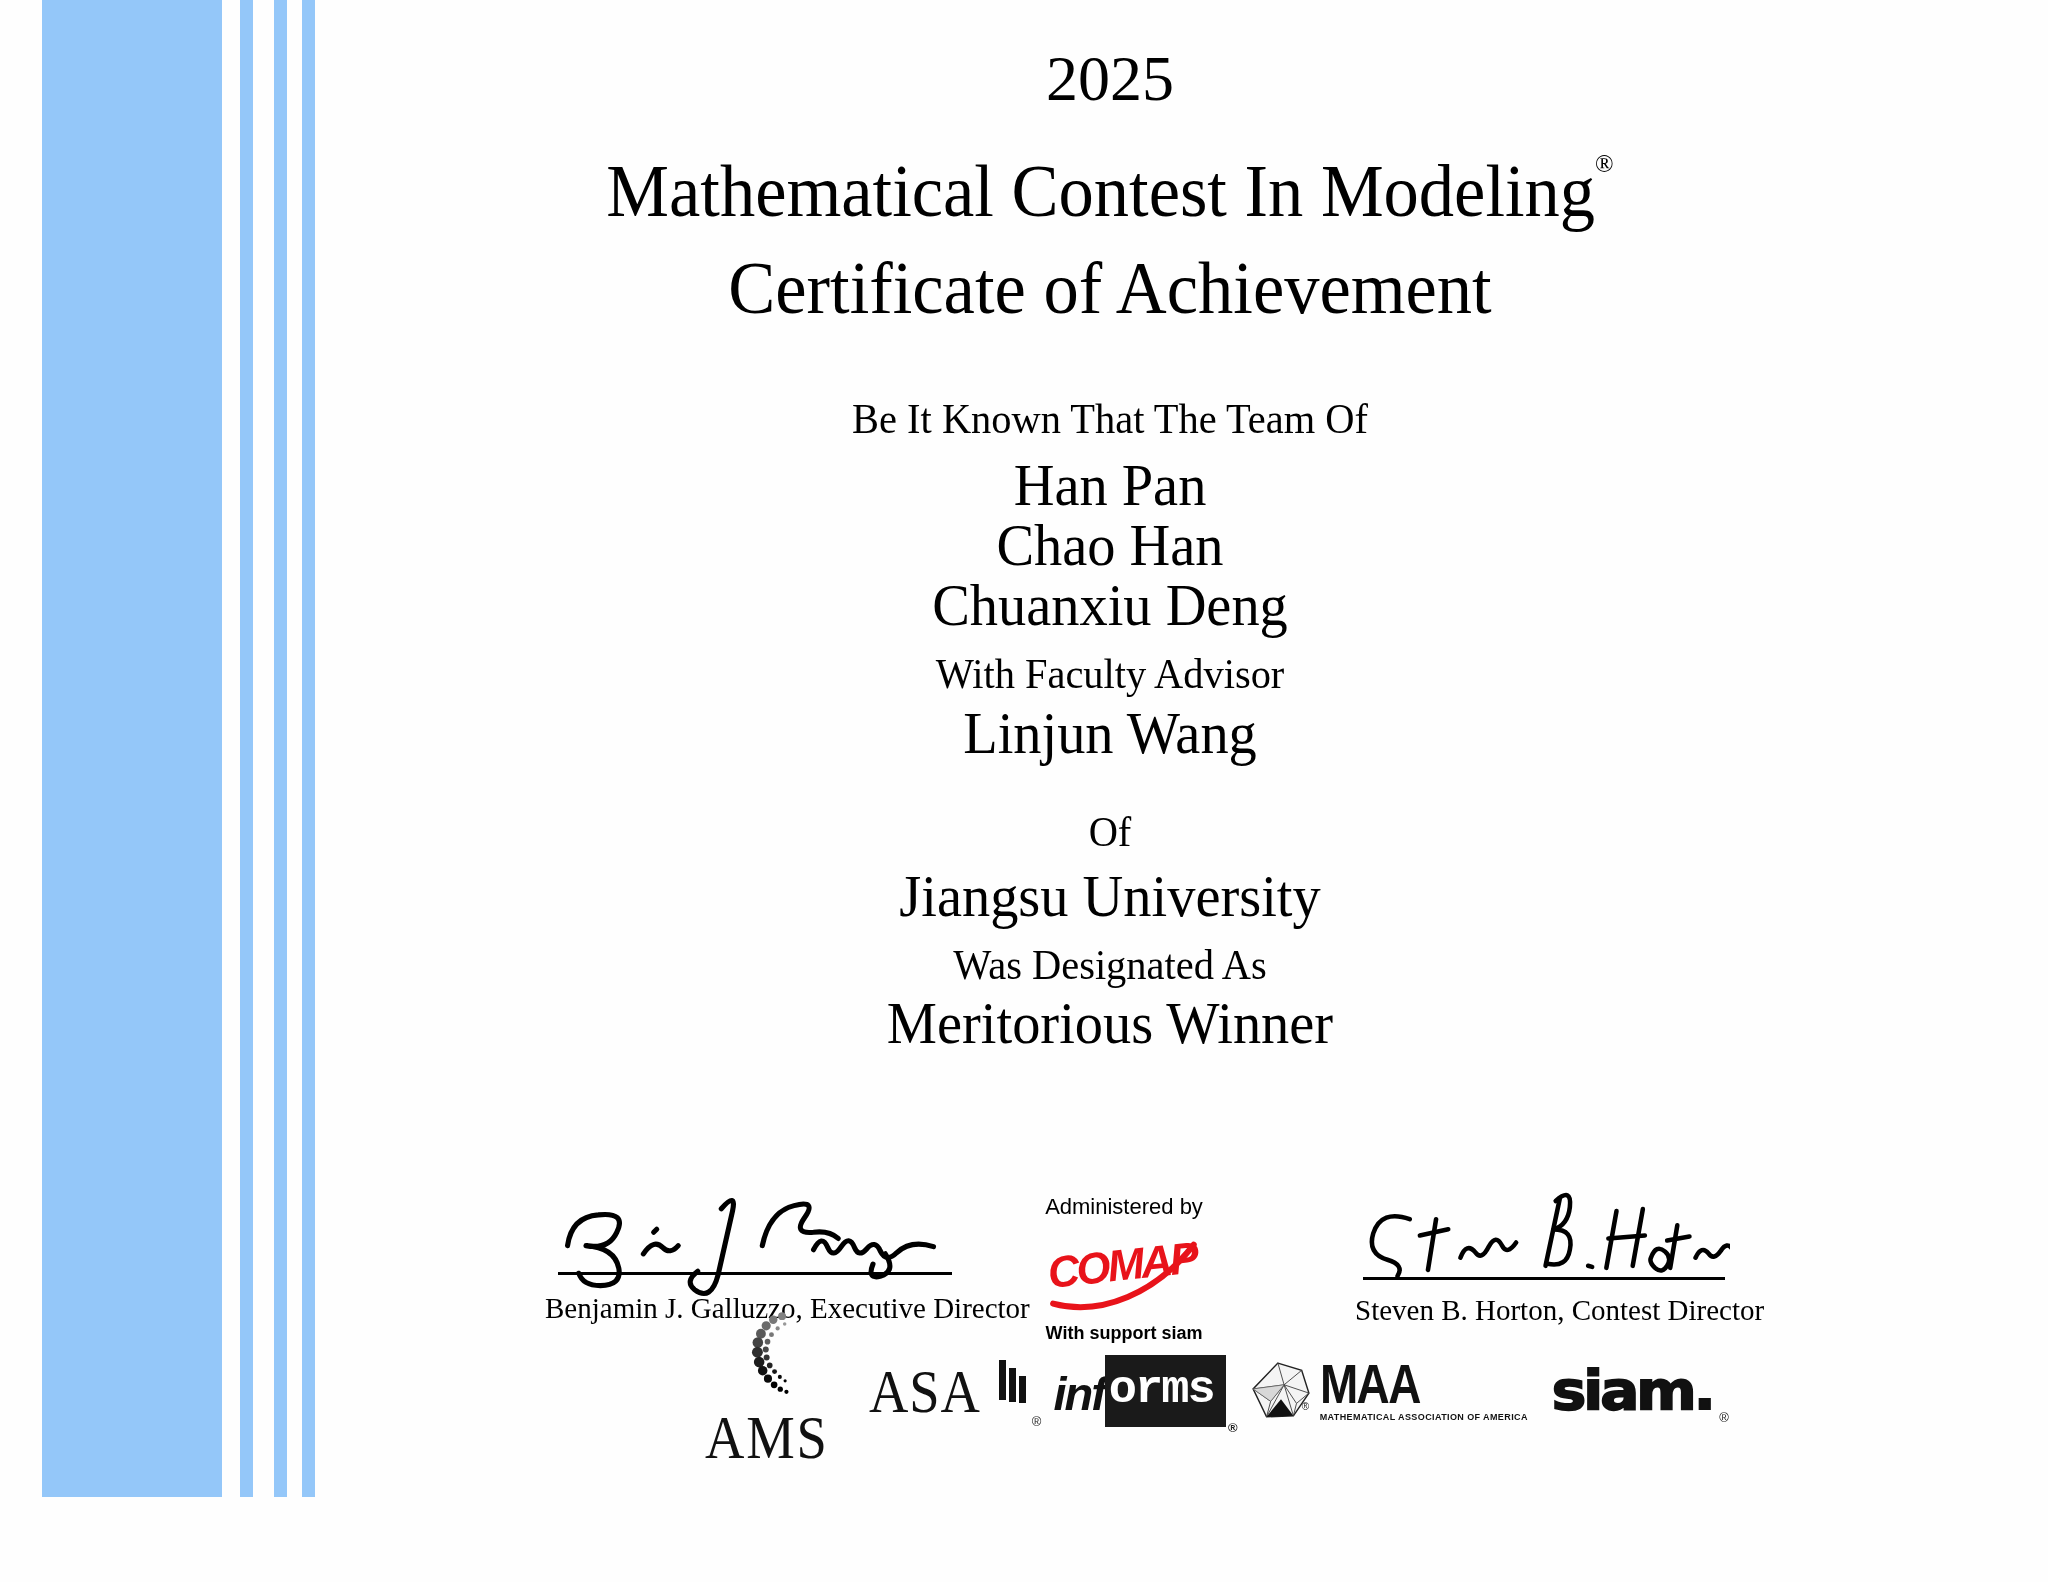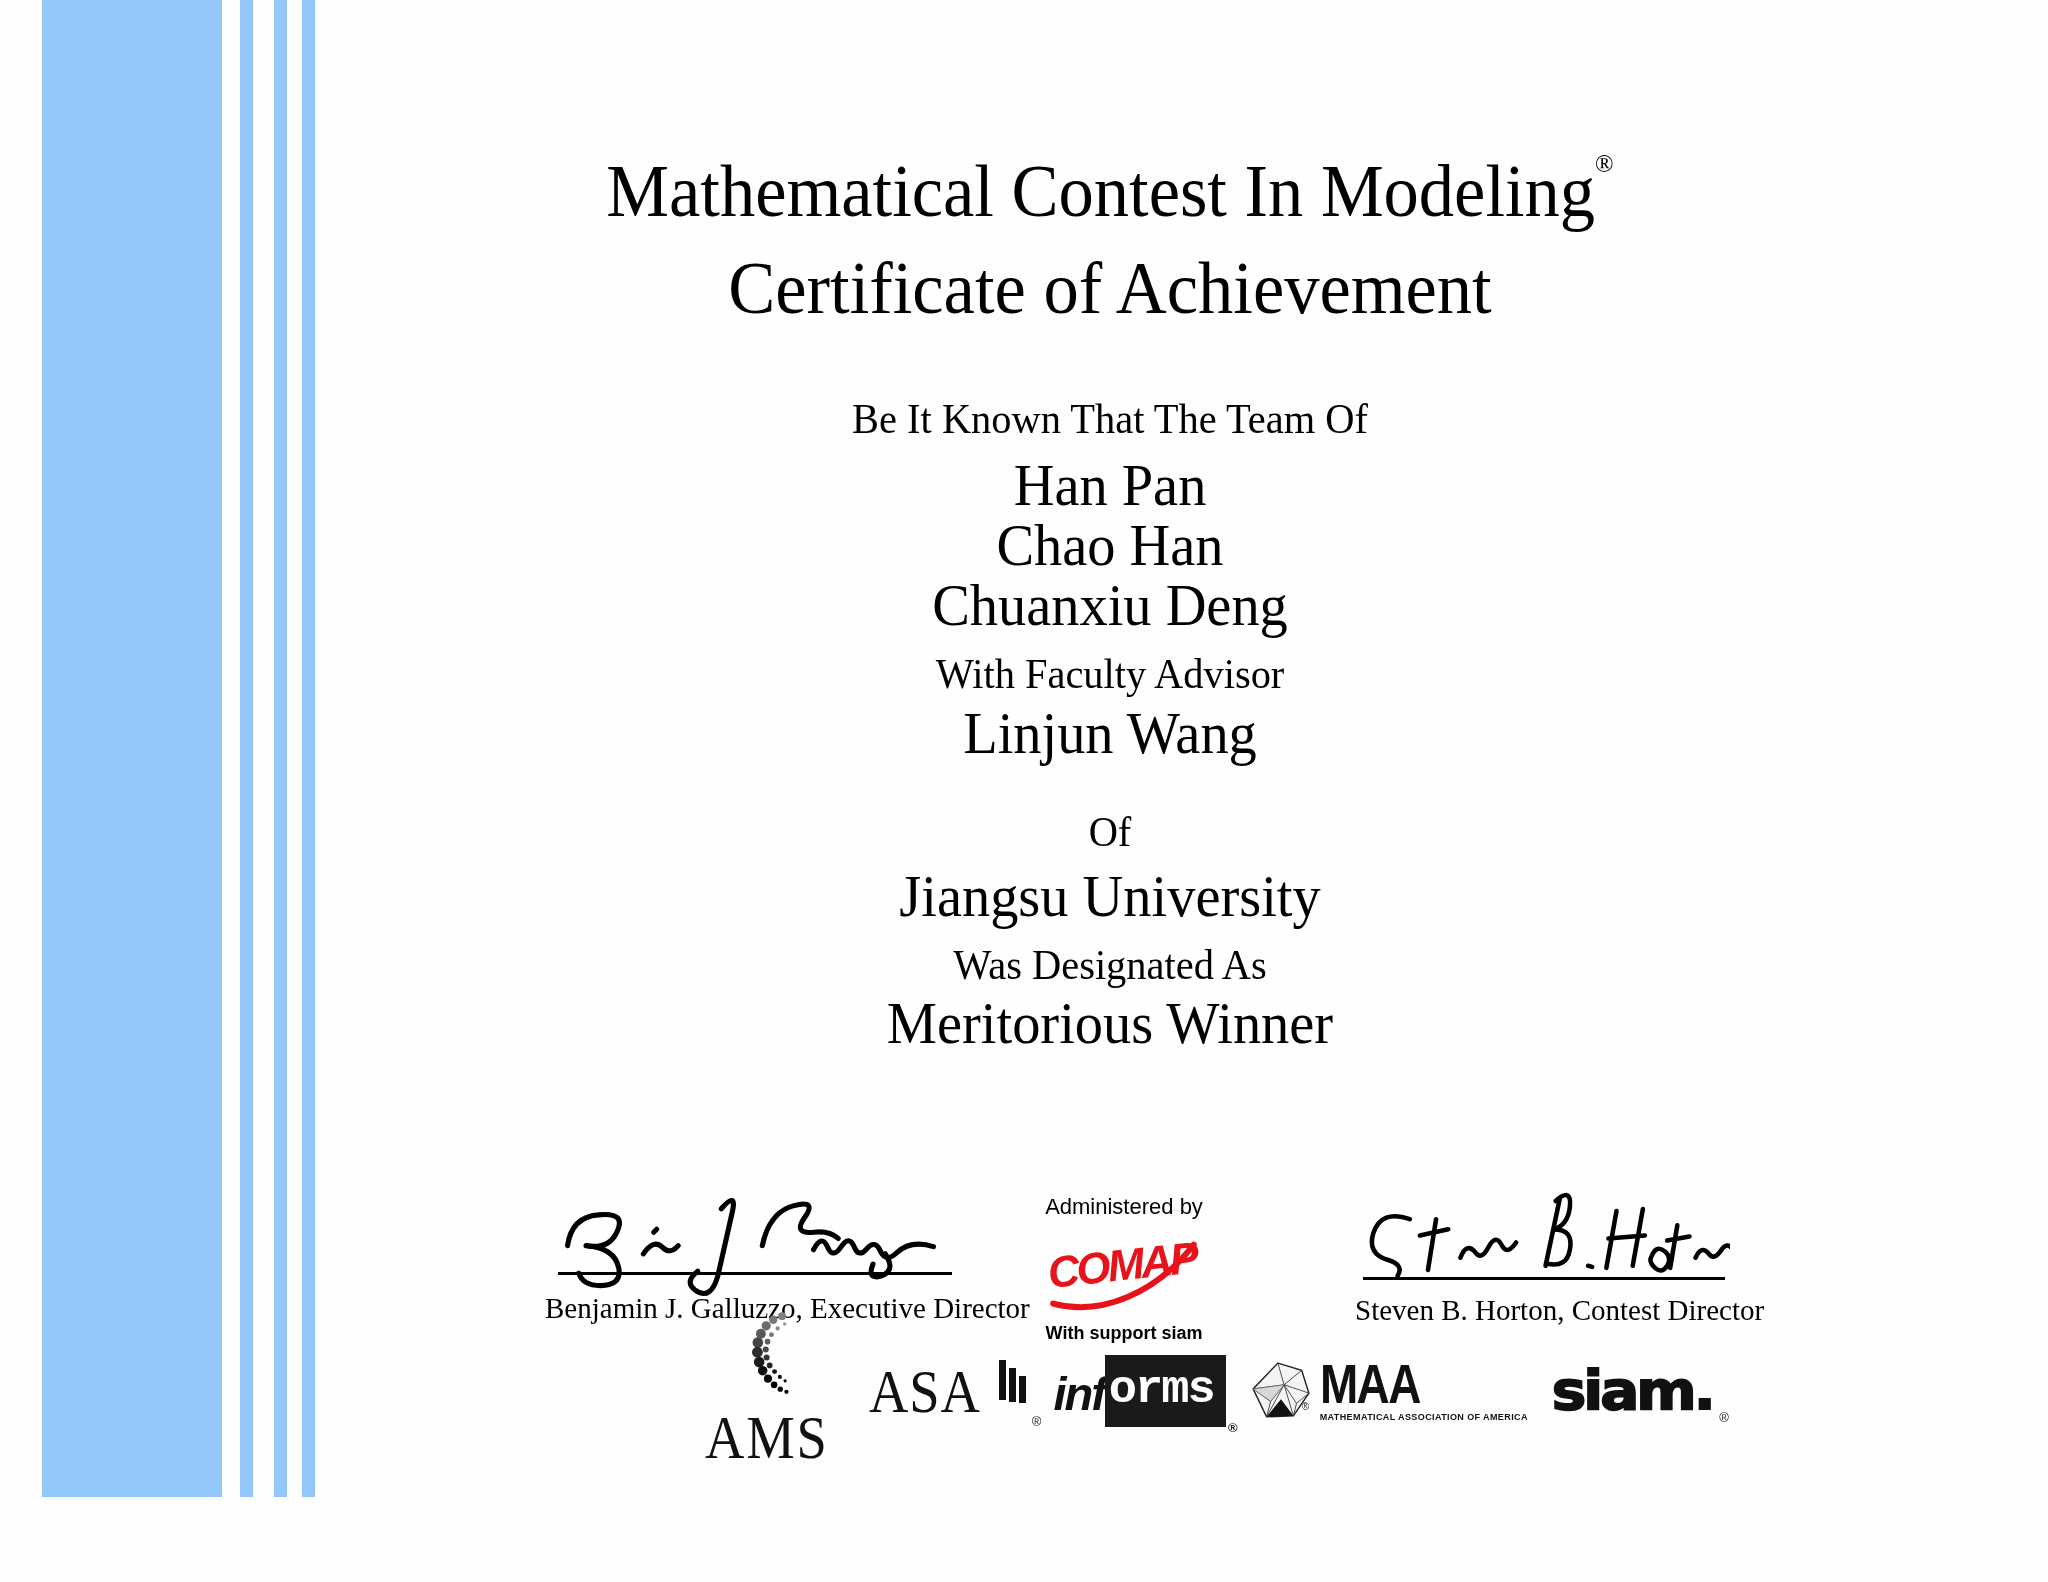--- a/index.html
+++ b/index.html
@@ -79,20 +79,21 @@
 </head>
 <body>
 
 <div class="page">
 
   <div class="stripe stripe-wide"></div>
   <div class="stripe stripe-1"></div>
   <div class="stripe stripe-2"></div>
   <div class="stripe stripe-3"></div>
 
+  <div class="line year">2025</div>
   <div class="line title condensed"><span>Mathematical Contest In Modeling</span><sup>®</sup></div>
   <div class="line subtitle condensed">Certificate of Achievement</div>
 
   <div class="line label-sm intro condensed">Be It Known That The Team Of</div>
   <div class="line value-lg team-1 condensed">Han Pan</div>
   <div class="line value-lg team-2 condensed">Chao Han</div>
   <div class="line value-lg team-3 condensed">Chuanxiu Deng</div>
   <div class="line label-sm advisor-label condensed">With Faculty Advisor</div>
   <div class="line value-lg advisor-name condensed">Linjun Wang</div>
   <div class="line label-sm of-label condensed">Of</div>

